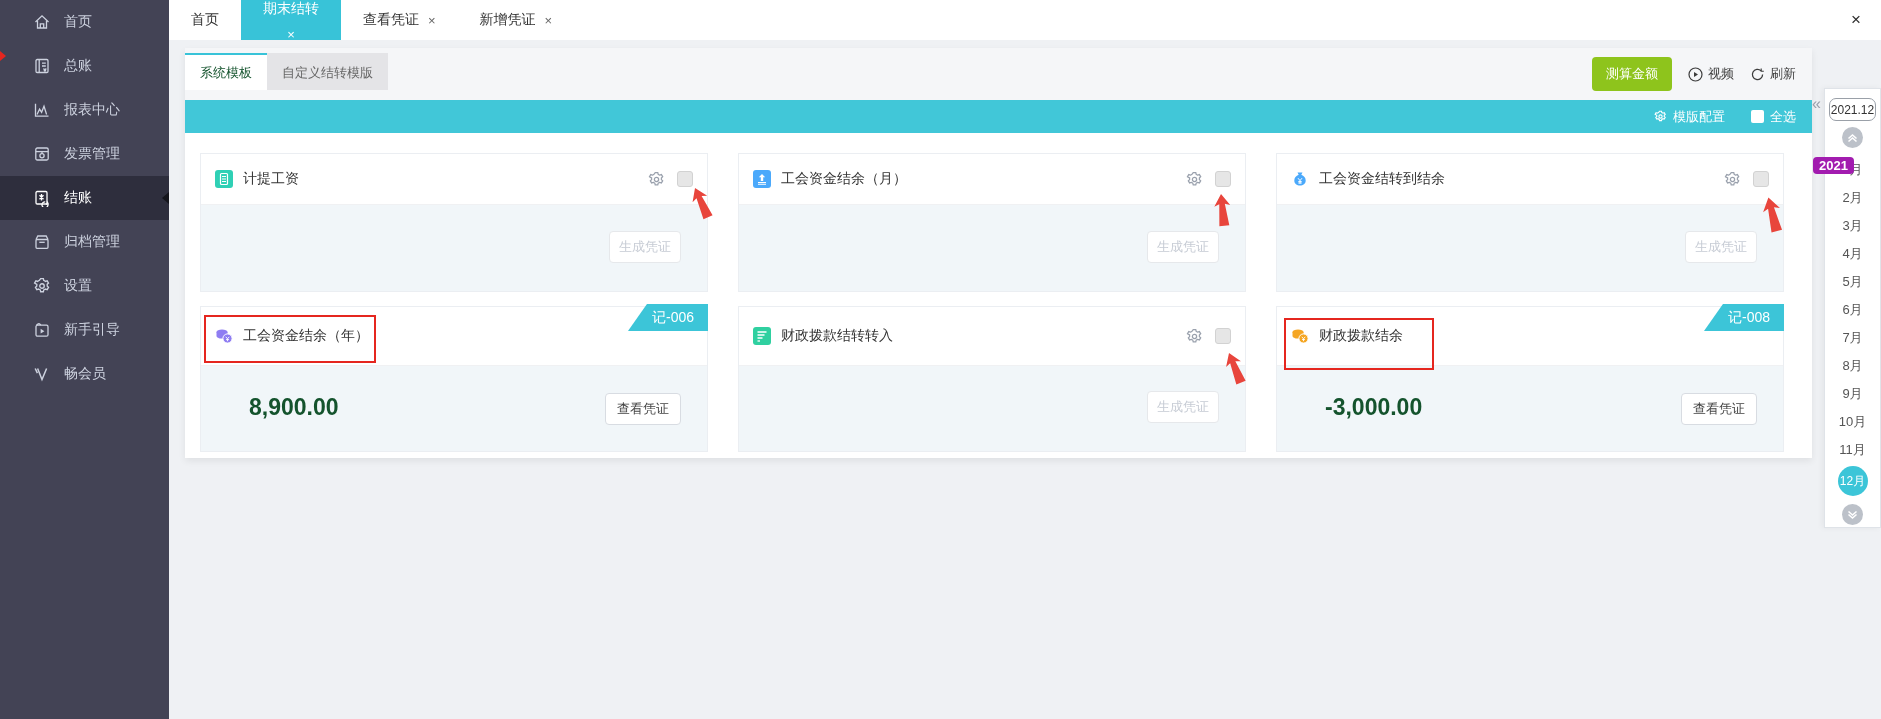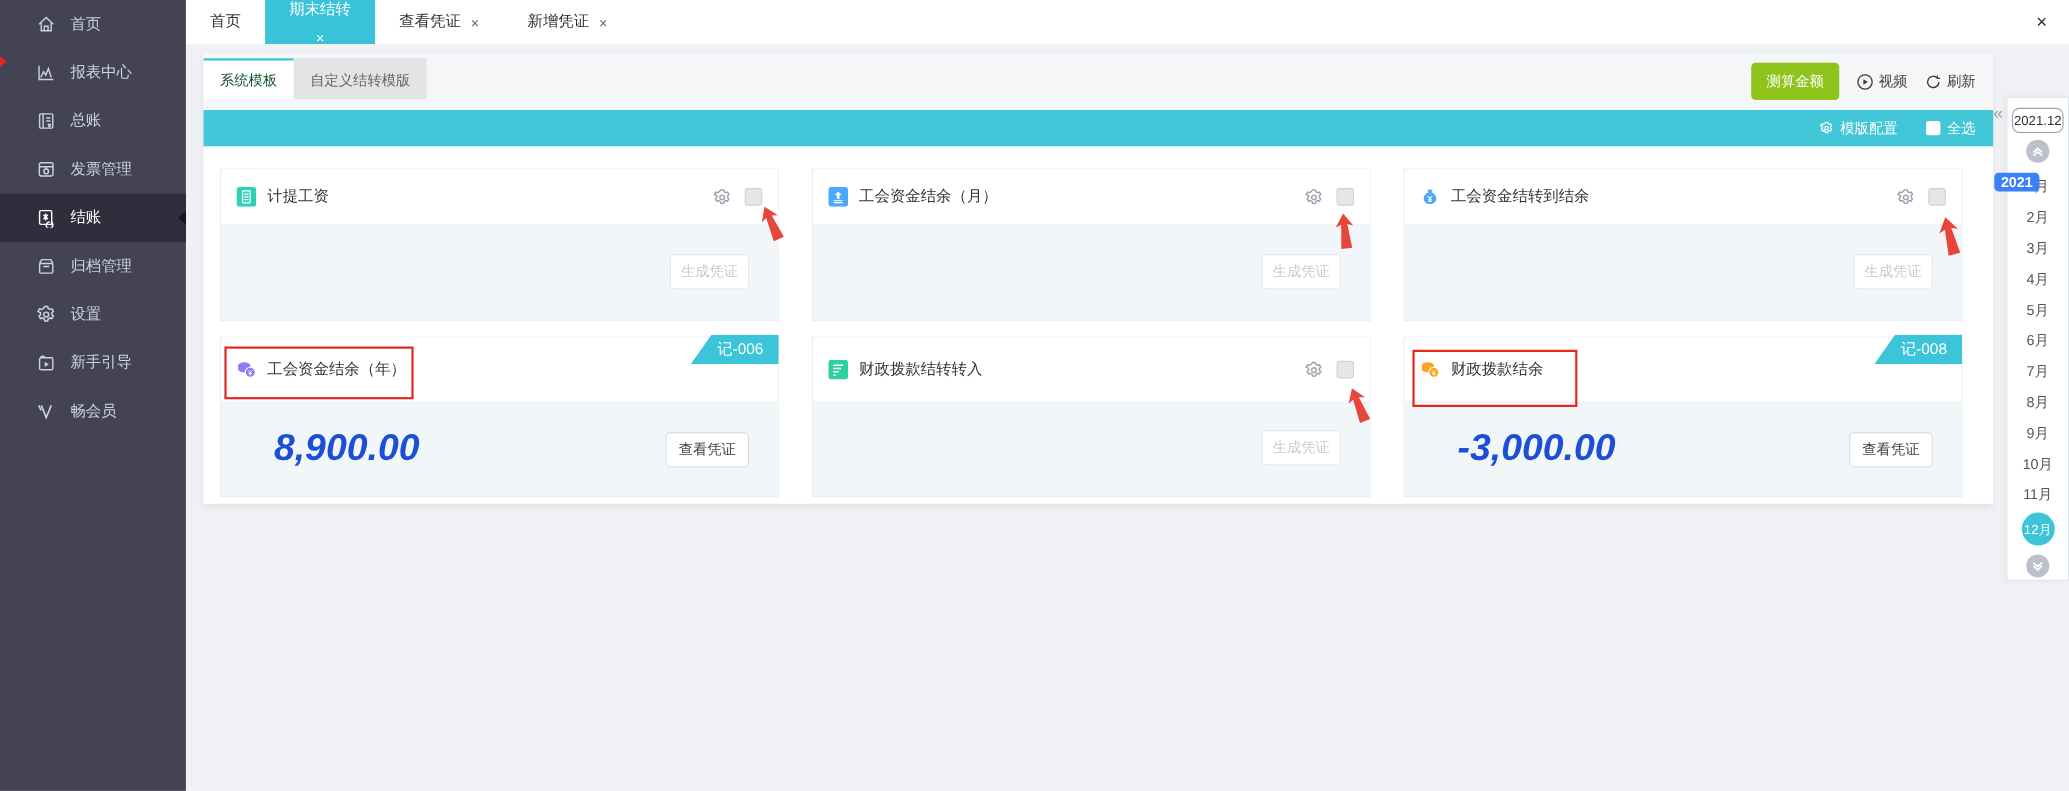--- a/index.html
+++ b/index.html
@@ -53,42 +53,42 @@
   .card .hd .ttl { margin-left:10px; font-size:14px; color:#333; }
   .card .hd .sp { flex:1; }
   .card .bd { position:absolute; left:0; right:0; bottom:0; top:51px; background:#f1f6f9; }
   .card.r2 .bd { top:59px; }
   .gear-btn { cursor:pointer; display:flex; margin-right:12px; }
   .chkbox { width:16px; height:16px; background:#e6e6e6; border:1px solid #d2d2d2; border-radius:3px; cursor:pointer; }
   .btn-ghost { position:absolute; right:26px; bottom:28px; width:72px; height:32px; background:#fff;
     border:1px solid #e6e8eb; border-radius:4px; color:#c6cbd4; font-size:13px; cursor:pointer; }
   .btn-view { position:absolute; right:26px; top:50%; margin-top:-16px; width:76px; height:32px; background:#fff;
     border:1px solid #d8dce2; border-radius:4px; color:#444; font-size:13px; cursor:pointer; }
-  .amount { position:absolute; left:48px; top:50%; transform:translateY(-54%); font-size:34px; font-weight:bold; color:#1d4ed8;font-style:italic; }
+  .amount { position:absolute; left:48px; top:50%; transform:translateY(-54%); font-size:23px; font-weight:bold; color:#14532d; }
   .ribbon { position:absolute; top:-3px; right:-1px; height:27px; line-height:27px; padding:0 14px 0 24px;
     background:#3cc5d8; color:#fff; font-size:14px; -webkit-clip-path:polygon(19px 0,100% 0,100% 100%,0 100%);
     clip-path:polygon(19px 0,100% 0,100% 100%,0 100%); }
 
   
   .redbox { position:absolute; border:2px solid #e5261f; pointer-events:none; }
   .ann-arrow { position:absolute; pointer-events:none; }
 
   
   .daterail { position:absolute; right:0; top:48px; width:57px; height:440px; background:#fff;
     border:1px solid #dfe3e8; box-shadow:-2px 0 6px rgba(0,0,0,.05); z-index:6; }
   .ym-box { margin:9px auto 4px; width:47px; height:23px; border:1px solid #9aa0a8; border-radius:7px;
     display:flex; align-items:center; justify-content:center; font-size:12px; color:#333; background:#fff; }
   .chev-circle { width:21px; height:21px; border-radius:50%; background:#bcc1c9; margin:6px auto 2px;
     display:flex; align-items:center; justify-content:center; cursor:pointer; }
   .months { margin-top:8px; }
   .month { height:28px; display:flex; align-items:center; justify-content:center; font-size:13px; color:#555; cursor:pointer; }
   .month.sel { height:34px; }
   .month.sel span { width:30px; height:30px; border-radius:50%; background:#3cc5d8; color:#fff;
     display:flex; align-items:center; justify-content:center; font-size:12px; }
-  .year-badge { position:absolute; left:-12px; top:68px; background:#3b82f6; color:#fff; font-weight:bold;
+  .year-badge { position:absolute; left:-12px; top:68px; background:#a21caf; color:#fff; font-weight:bold;
     font-size:13px; padding:1px 6px; border-radius:4px; }
   .collapse { position:absolute; right:60px; top:55px; font-size:16px; color:#9aa0ac; cursor:pointer; }
 
   .edge-mark { position:absolute; left:0; top:51px; width:0; height:0;
     border-top:5px solid transparent; border-bottom:5px solid transparent; border-left:6px solid #e5261f; z-index:9; }
 </style>
 </head>
 <body>
 
 <div class="app">
@@ -97,33 +97,33 @@
     <div class="side-item">
       <svg width="18" height="18" viewBox="0 0 18 18" fill="none" stroke="#cdd2df" stroke-width="1.3">
           <path d="M2.5 9 L9 2.8 L15.5 9"></path>
           <path d="M4.5 7.8 V15 h9 V7.8"></path>
           <path d="M7.3 15 v-4.2 h3.4 V15"></path>
         </svg>
       <span>首页</span>
     </div>
     <div class="side-item">
       <svg width="18" height="18" viewBox="0 0 18 18" fill="none" stroke="#cdd2df" stroke-width="1.3">
-          <path d="M2.5 2.8 V15.2 H15.5"></path>
-          <path d="M4 13.5 l2.6-5.4 2 3.2 2.4-6 2.6 8.2"></path>
-        </svg>
-      <span>报表中心</span>
-    </div>
-    <div class="side-item">
-      <svg width="18" height="18" viewBox="0 0 18 18" fill="none" stroke="#cdd2df" stroke-width="1.3">
           <rect x="3" y="2.5" width="12" height="13" rx="1.2"></rect>
           <path d="M6.2 2.5 v13"></path>
           <path d="M9 6.2 h3.8 M9 9 h3.8"></path>
           <path d="M10.5 11.5 l1.4 1.7 1.4-1.7 M11.9 13.2 v1.6 M10.7 13.6 h2.4"></path>
         </svg>
       <span>总账</span>
+    </div>
+    <div class="side-item">
+      <svg width="18" height="18" viewBox="0 0 18 18" fill="none" stroke="#cdd2df" stroke-width="1.3">
+          <path d="M2.5 2.8 V15.2 H15.5"></path>
+          <path d="M4 13.5 l2.6-5.4 2 3.2 2.4-6 2.6 8.2"></path>
+        </svg>
+      <span>报表中心</span>
     </div>
     <div class="side-item">
       <svg width="18" height="18" viewBox="0 0 18 18" fill="none" stroke="#cdd2df" stroke-width="1.3">
           <rect x="2.8" y="3" width="12.4" height="12" rx="1.5"></rect>
           <path d="M2.8 6.6 h12.4"></path>
           <circle cx="9" cy="10.8" r="2.1"></circle>
           <path d="M9 8.7 V6.6"></path>
         </svg>
       <span>发票管理</span>
     </div>

